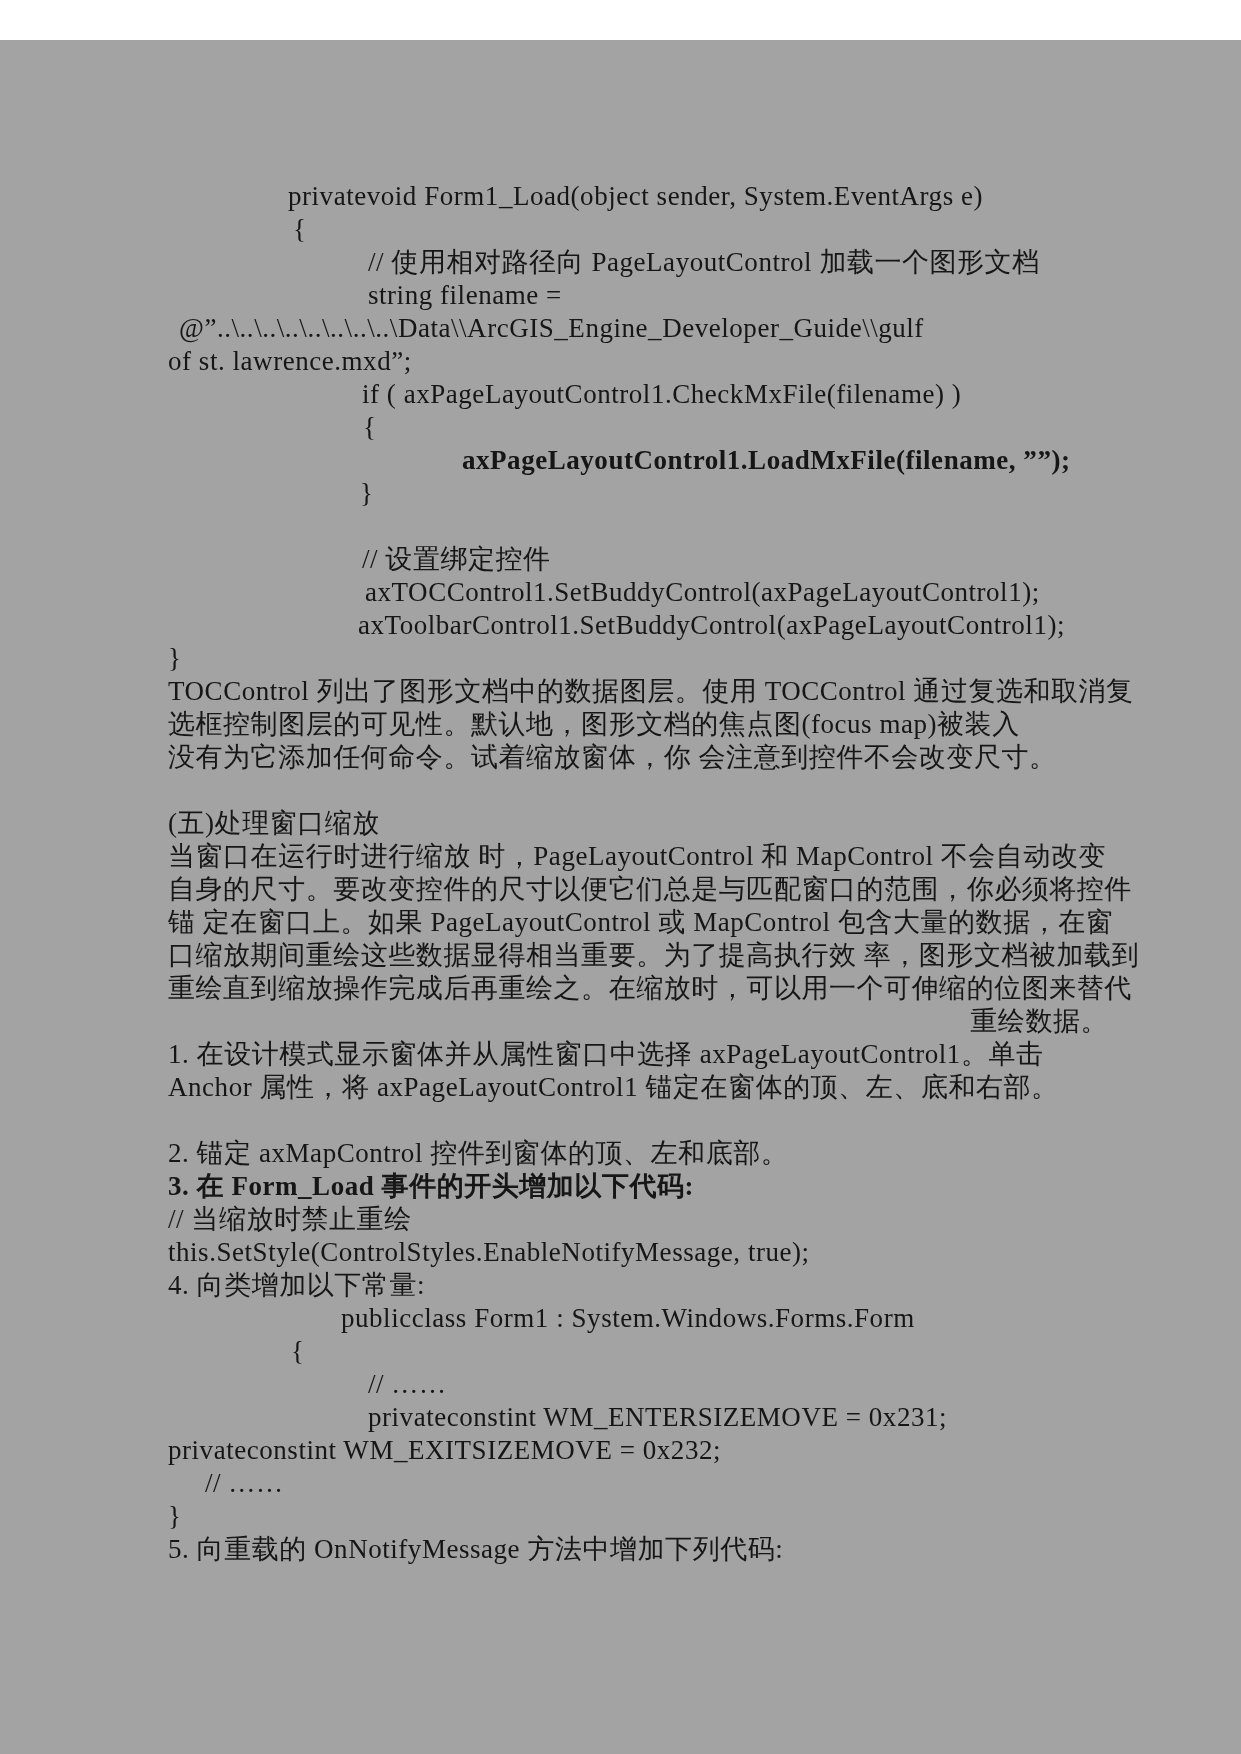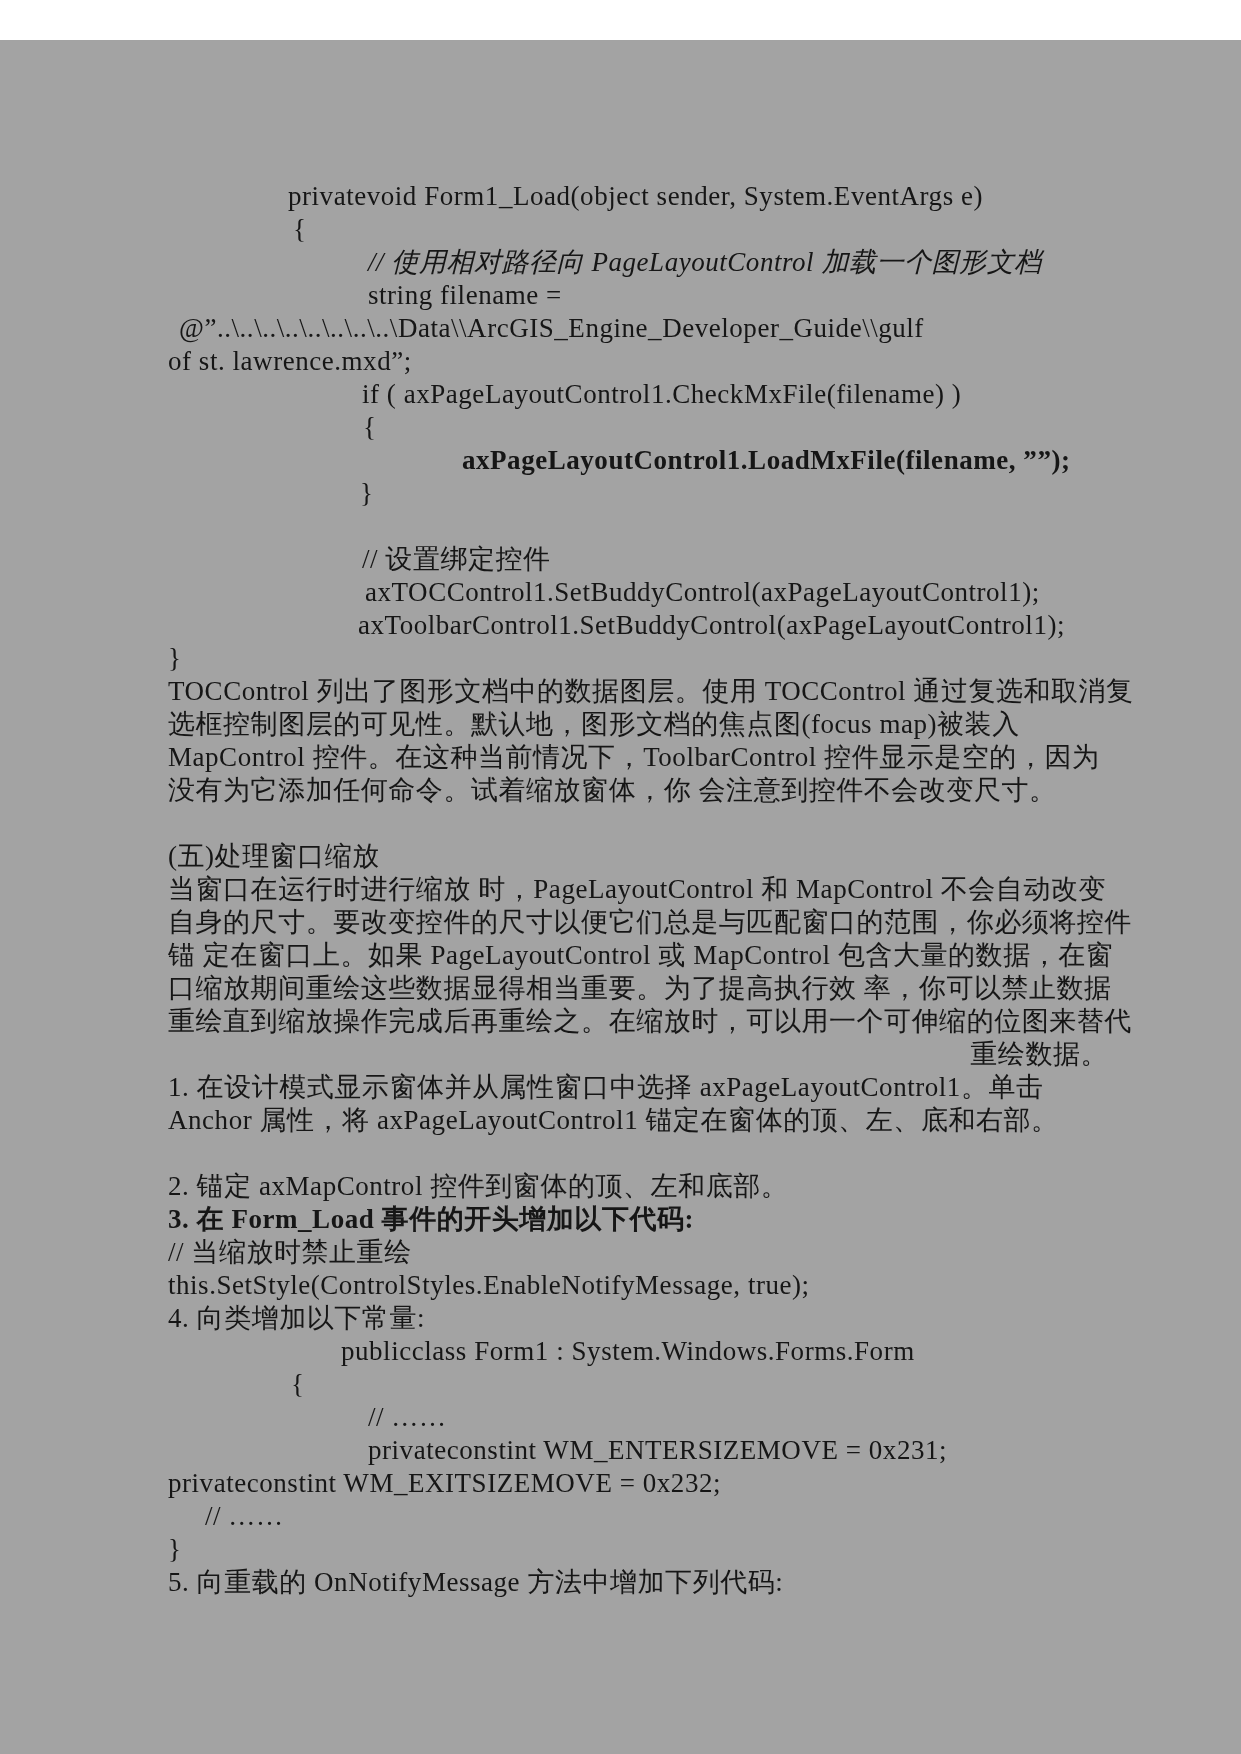--- a/index.html
+++ b/index.html
@@ -38,43 +38,42 @@
     white-space: pre;
   }
 </style>
 </head>
 <body>
 
 <div class="page">
   <div class="doc-body" id="doc-body">
       <div class="line" style="padding-left: 120px; color: rgb(22, 22, 22);">privatevoid Form1_Load(object sender, System.EventArgs e)</div>
       <div class="line" style="padding-left: 125px; color: rgb(22, 22, 22);">{</div>
-      <div class="line" style="padding-left: 200px; color: rgb(22, 22, 22); font-style: italic;">// 使用相对路径向 PageLayoutControl 加载一个图形文档</div>
+      <div class="line" style="padding-left: 200px; color: rgb(22, 22, 22);">// 使用相对路径向 PageLayoutControl 加载一个图形文档</div>
       <div class="line" style="padding-left: 200px; color: rgb(22, 22, 22);">string filename =</div>
       <div class="line" style="padding-left: 11px; color: rgb(22, 22, 22);">@”..\..\..\..\..\..\..\..\Data\\ArcGIS_Engine_Developer_Guide\\gulf</div>
       <div class="line" style="padding-left: 0px; color: rgb(22, 22, 22);">of st. lawrence.mxd”;</div>
       <div class="line" style="padding-left: 194px; color: rgb(22, 22, 22);">if ( axPageLayoutControl1.CheckMxFile(filename) )</div>
       <div class="line" style="padding-left: 195px; color: rgb(22, 22, 22);">{</div>
       <div class="line" style="padding-left: 294px; color: rgb(22, 22, 22); font-weight: bold;">axPageLayoutControl1.LoadMxFile(filename, ””);</div>
       <div class="line" style="padding-left: 192px; color: rgb(22, 22, 22);">}</div>
       <div class="line" style="padding-left: 0px; color: rgb(22, 22, 22);"></div>
       <div class="line" style="padding-left: 194px; color: rgb(22, 22, 22);">// 设置绑定控件</div>
       <div class="line" style="padding-left: 197px; color: rgb(22, 22, 22);">axTOCControl1.SetBuddyControl(axPageLayoutControl1);</div>
       <div class="line" style="padding-left: 190px; color: rgb(22, 22, 22);">axToolbarControl1.SetBuddyControl(axPageLayoutControl1);</div>
       <div class="line" style="padding-left: 0px; color: rgb(22, 22, 22);">}</div>
       <div class="line" style="padding-left: 0px; color: rgb(22, 22, 22);">TOCControl 列出了图形文档中的数据图层。使用 TOCControl 通过复选和取消复</div>
       <div class="line" style="padding-left: 0px; color: rgb(22, 22, 22);">选框控制图层的可见性。默认地，图形文档的焦点图(focus map)被装入</div>
-      <div class="line" style="padding-left: 0px; color: rgb(22, 22, 22);">MapControl 控件。在这种当前情况下，ToolbarControl 控件显示是空的，因为</div>
       <div class="line" style="padding-left: 0px; color: rgb(22, 22, 22);">没有为它添加任何命令。试着缩放窗体，你 会注意到控件不会改变尺寸。</div>
       <div class="line" style="padding-left: 0px; color: rgb(22, 22, 22);"></div>
       <div class="line" style="padding-left: 0px; color: rgb(22, 22, 22);">(五)处理窗口缩放</div>
       <div class="line" style="padding-left: 0px; color: rgb(22, 22, 22);">当窗口在运行时进行缩放 时，PageLayoutControl 和 MapControl 不会自动改变</div>
       <div class="line" style="padding-left: 0px; color: rgb(22, 22, 22);">自身的尺寸。要改变控件的尺寸以便它们总是与匹配窗口的范围，你必须将控件</div>
       <div class="line" style="padding-left: 0px; color: rgb(22, 22, 22);">锚 定在窗口上。如果 PageLayoutControl 或 MapControl 包含大量的数据，在窗</div>
-      <div class="line" style="padding-left: 0px; color: rgb(22, 22, 22);">口缩放期间重绘这些数据显得相当重要。为了提高执行效 率，你可以禁止数据</div>
+      <div class="line" style="padding-left: 0px; color: rgb(22, 22, 22);">口缩放期间重绘这些数据显得相当重要。为了提高执行效 率，图形文档被加载到</div>
       <div class="line" style="padding-left: 0px; color: rgb(22, 22, 22);">重绘直到缩放操作完成后再重绘之。在缩放时，可以用一个可伸缩的位图来替代</div>
       <div class="line" style="padding-left: 0px; color: rgb(22, 22, 22); text-align: right;">重绘数据。</div>
       <div class="line" style="padding-left: 0px; color: rgb(22, 22, 22);">1. 在设计模式显示窗体并从属性窗口中选择 axPageLayoutControl1。单击</div>
       <div class="line" style="padding-left: 0px; color: rgb(22, 22, 22);">Anchor 属性，将 axPageLayoutControl1 锚定在窗体的顶、左、底和右部。</div>
       <div class="line" style="padding-left: 0px; color: rgb(22, 22, 22);"></div>
       <div class="line" style="padding-left: 0px; color: rgb(22, 22, 22);">2. 锚定 axMapControl 控件到窗体的顶、左和底部。</div>
       <div class="line" style="padding-left: 0px; color: rgb(22, 22, 22); font-weight: bold;">3. 在 Form_Load 事件的开头增加以下代码:</div>
       <div class="line" style="padding-left: 0px; color: rgb(22, 22, 22);">// 当缩放时禁止重绘</div>
       <div class="line" style="padding-left: 0px; color: rgb(22, 22, 22);">this.SetStyle(ControlStyles.EnableNotifyMessage, true);</div>
       <div class="line" style="padding-left: 0px; color: rgb(22, 22, 22);">4. 向类增加以下常量:</div>

